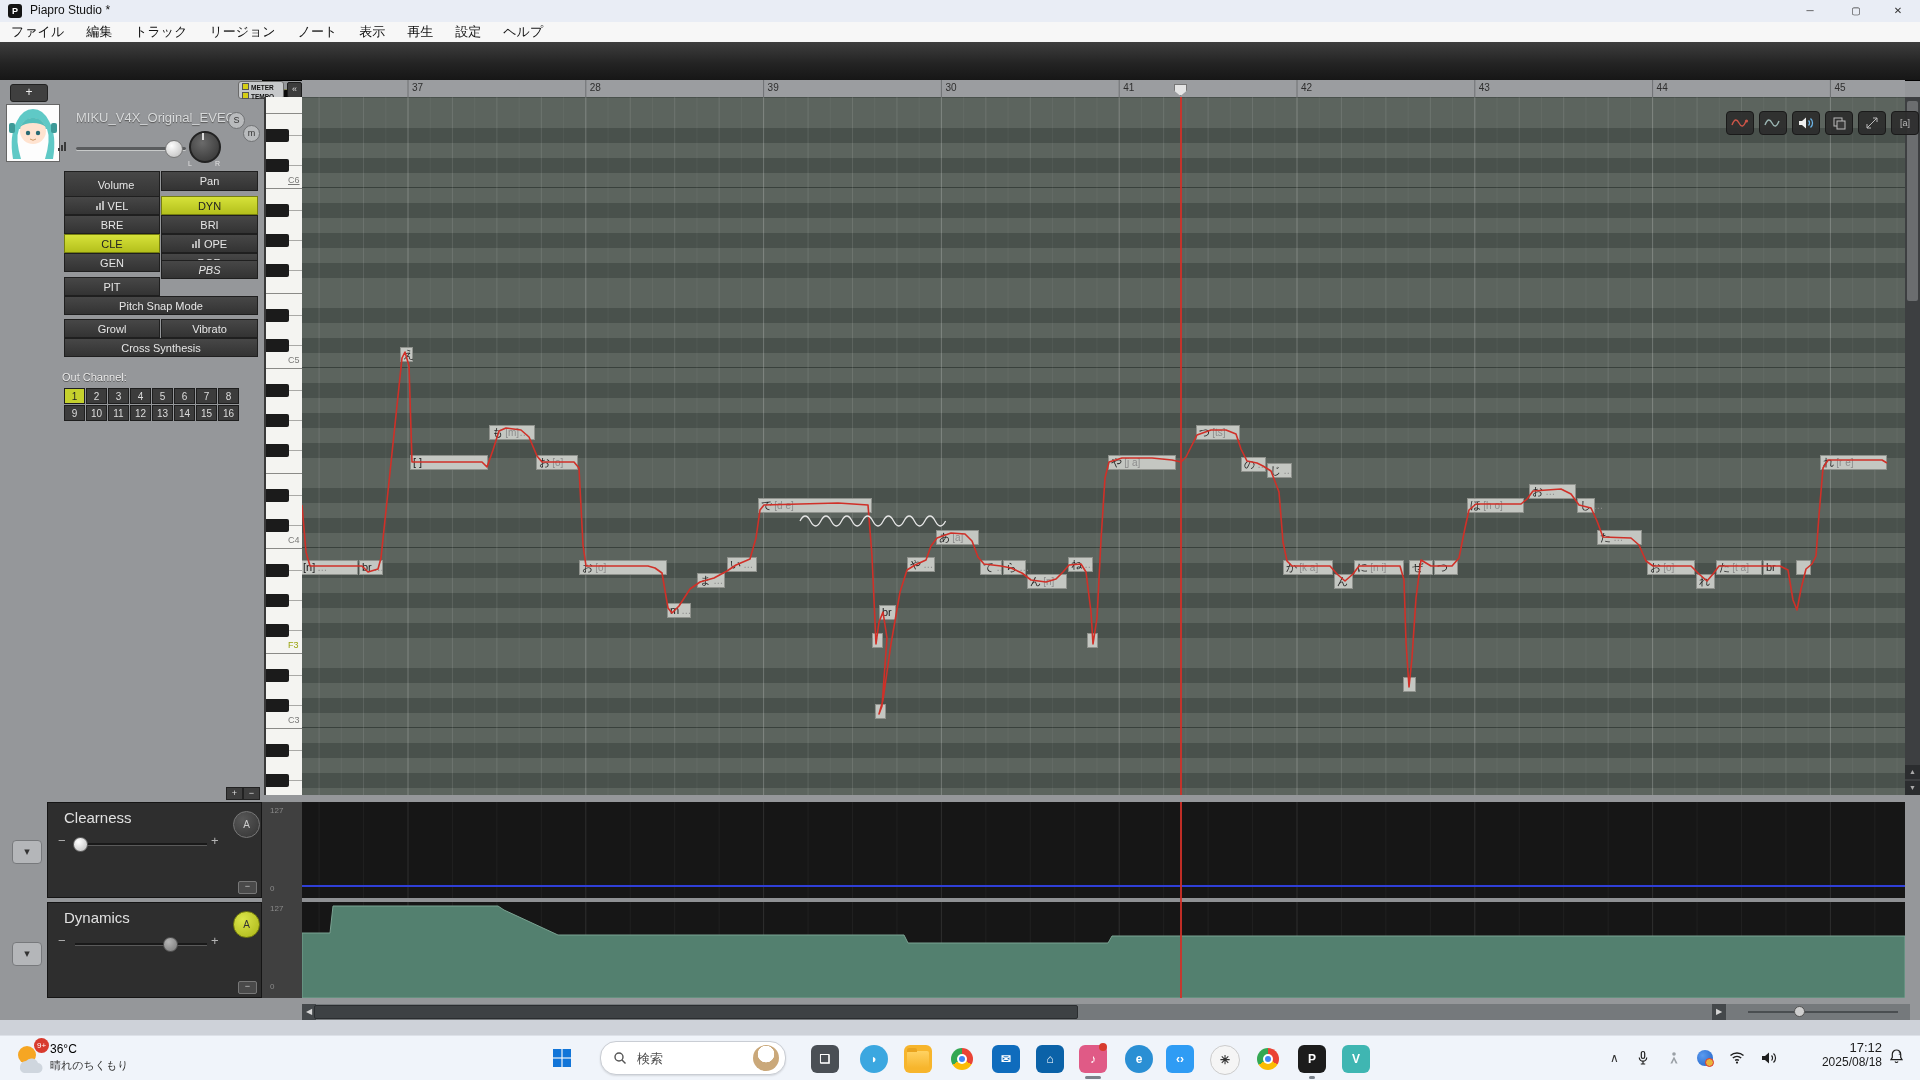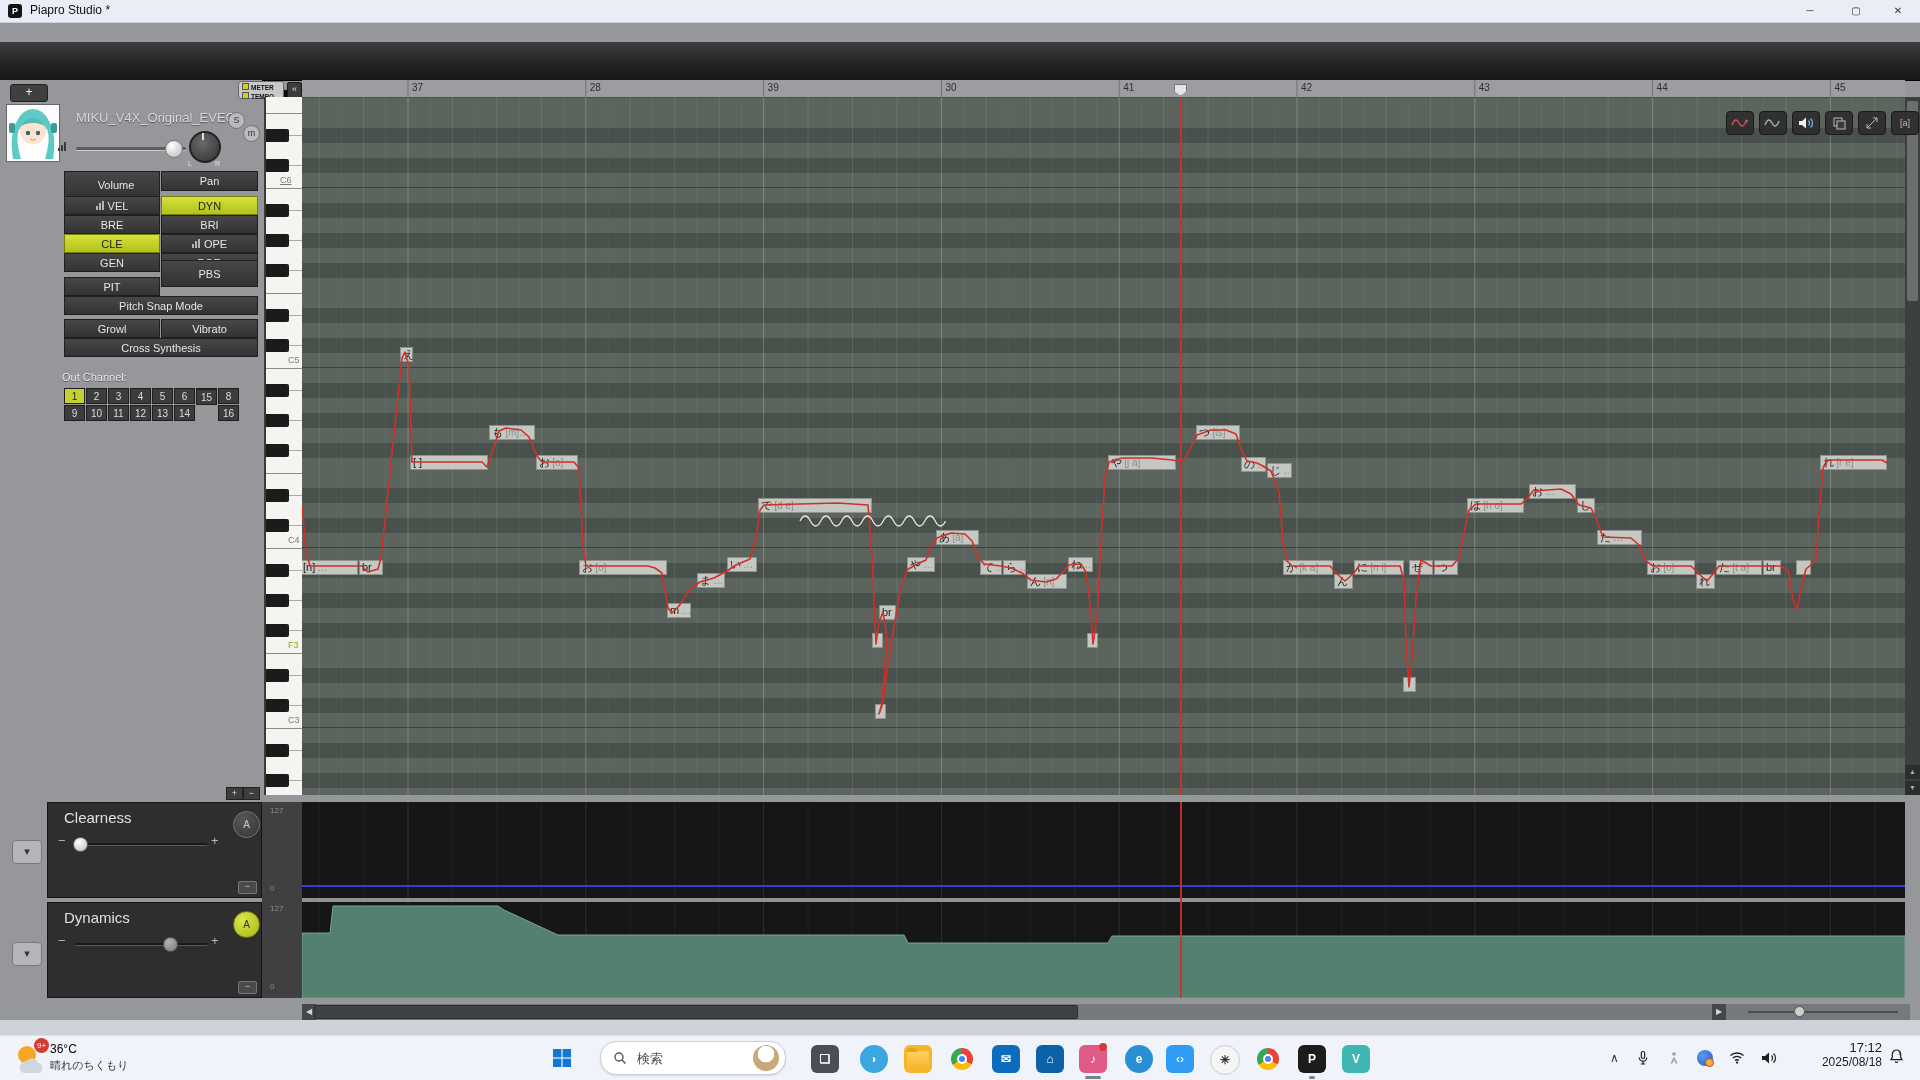--- a/index.html
+++ b/index.html
@@ -102,20 +102,21 @@
 <div id="screen">
 
   <div class="abs" id="titlebar">
     <div class="abs" id="app-icon">P</div>
     <div class="abs" id="title-text">Piapro Studio *</div>
     <div class="abs winbtn" style="left:1788px">─</div>
     <div class="abs winbtn" style="left:1834px">▢</div>
     <div class="abs winbtn" style="left:1876px">✕</div>
   </div>
 
+  <div class="abs" id="menubar"><span class="menu-item">ファイル</span><span class="menu-item">編集</span><span class="menu-item">トラック</span><span class="menu-item">リージョン</span><span class="menu-item">ノート</span><span class="menu-item">表示</span><span class="menu-item">再生</span><span class="menu-item">設定</span><span class="menu-item">ヘルプ</span></div>
 
   <div class="abs" id="toolbar">
     <div class="abs" id="logo">
       <span class="l1">piapro</span>
       <span class="l2">studio</span>
       <span class="l3">for</span>
       <span class="l4">v4x</span>
     </div>
     <div id="tools-holder">
         <div style="position:absolute;left:282px;" class="abs tool selected">
@@ -252,21 +253,21 @@
       </div>
       <div style="position:absolute;left:64px;top:253px;width:96px;height:19px;" class="abs pbtn">
         <span>GEN</span>
       </div>
       <div style="position:absolute;left:161px;top:253px;width:97px;height:19px;" class="abs pbtn">
         <span>POR</span>
       </div>
       <div style="position:absolute;left:64px;top:277px;width:96px;height:19px;" class="abs pbtn">
         <span>PIT</span>
       </div>
-      <div style="position:absolute;left:161px;top:260px;width:97px;height:27px;" class="abs pbtn">
+      <div style="position:absolute;left:161px;top:260px;width:97px;height:19px;font-style:italic;" class="abs pbtn">
         <span>PBS</span>
       </div>
       <div style="position:absolute;left:64px;top:296px;width:194px;height:19px;" class="abs pbtn">
         <span>Pitch Snap Mode</span>
       </div>
       <div style="position:absolute;left:64px;top:319px;width:96px;height:19px;" class="abs pbtn">
         <span>Growl</span>
       </div>
       <div style="position:absolute;left:161px;top:319px;width:97px;height:19px;" class="abs pbtn">
         <span>Vibrato</span>
@@ -284,21 +285,21 @@
       <div style="position:absolute;left:152px;top:388px;" class="abs ch-cell">5</div>
       <div style="position:absolute;left:174px;top:388px;" class="abs ch-cell">6</div>
       <div style="position:absolute;left:196px;top:388px;" class="abs ch-cell">7</div>
       <div style="position:absolute;left:218px;top:388px;" class="abs ch-cell">8</div>
       <div style="position:absolute;left:64px;top:405px;" class="abs ch-cell">9</div>
       <div style="position:absolute;left:86px;top:405px;" class="abs ch-cell">10</div>
       <div style="position:absolute;left:108px;top:405px;" class="abs ch-cell">11</div>
       <div style="position:absolute;left:130px;top:405px;" class="abs ch-cell">12</div>
       <div style="position:absolute;left:152px;top:405px;" class="abs ch-cell">13</div>
       <div style="position:absolute;left:174px;top:405px;" class="abs ch-cell">14</div>
-      <div style="position:absolute;left:196px;top:389px;" class="abs ch-cell">15</div>
+      <div style="position:absolute;left:196px;top:405px;" class="abs ch-cell">15</div>
       <div style="position:absolute;left:218px;top:405px;" class="abs ch-cell">16</div>
     </div>
   <div class="abs" style="left:226px;top:787px;width:15px;height:11px;background:#3e3e3e;border:1px solid #222;color:#ddd;font-size:9px;text-align:center;line-height:10px">+</div>
   <div class="abs" style="left:243px;top:787px;width:15px;height:11px;background:#3e3e3e;border:1px solid #222;color:#ddd;font-size:9px;text-align:center;line-height:10px">−</div>
 
   <div class="abs" id="meter-box">
     <div><b></b><span>METER</span></div>
     <div><b></b><span>TEMPO</span></div>
   </div>
   <div class="abs" id="collapse-btn">«</div>
@@ -367,21 +368,21 @@
       <div style="position:absolute;left:0;top:556px;width:38px;height:1px;background:#8a8a87;"></div>
       <div style="position:absolute;left:0;top:572px;width:23px;height:13px;background:#1b1b1b;border-radius:0 2px 2px 0;"></div>
       <div style="position:absolute;left:23px;top:578px;width:15px;height:1px;background:#a9a9a6;"></div>
       <div style="position:absolute;left:0;top:602px;width:23px;height:13px;background:#1b1b1b;border-radius:0 2px 2px 0;"></div>
       <div style="position:absolute;left:23px;top:608px;width:15px;height:1px;background:#a9a9a6;"></div>
       <div style="position:absolute;left:0;top:631px;width:38px;height:1px;background:#8a8a87;"></div>
       <div style="position:absolute;left:0;top:647px;width:23px;height:13px;background:#1b1b1b;border-radius:0 2px 2px 0;"></div>
       <div style="position:absolute;left:23px;top:653px;width:15px;height:1px;background:#a9a9a6;"></div>
       <div style="position:absolute;left:0;top:677px;width:23px;height:13px;background:#1b1b1b;border-radius:0 2px 2px 0;"></div>
       <div style="position:absolute;left:23px;top:683px;width:15px;height:1px;background:#a9a9a6;"></div>
-      <div style="position:absolute;left:14px;top:78px;font-size:9px;color:#7a7a78;text-decoration:underline;">C6</div>
+      <div style="position:absolute;left:22px;top:78px;font-size:9px;color:#7a7a78;text-decoration:underline;">C6</div>
       <div style="position:absolute;left:22px;top:258px;font-size:9px;color:#7a7a78;">C5</div>
       <div style="position:absolute;left:22px;top:438px;font-size:9px;color:#7a7a78;">C4</div>
       <div style="position:absolute;left:22px;top:543px;font-size:9px;color:#9aa40e;">F3</div>
       <div style="position:absolute;left:22px;top:618px;font-size:9px;color:#7a7a78;">C3</div>
     </div>
 
   <div class="abs" id="roll">
       <div style="position:absolute;left:0;top:0px;width:1603px;height:1px;background:#49514c;"></div>
       <div style="position:absolute;left:0;top:1px;width:1603px;height:15px;background:#5c645e;"></div>
       <div style="position:absolute;left:0;top:16px;width:1603px;height:15px;background:#5c645e;"></div>

